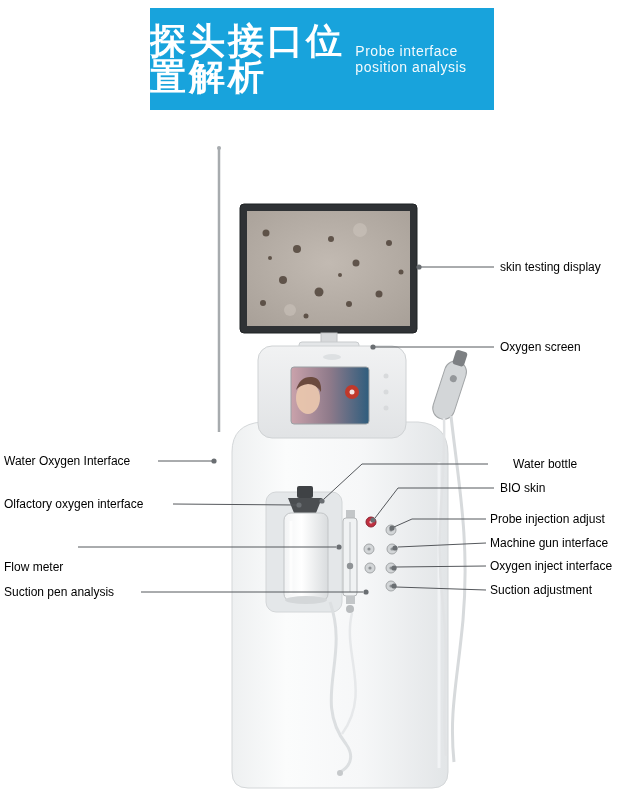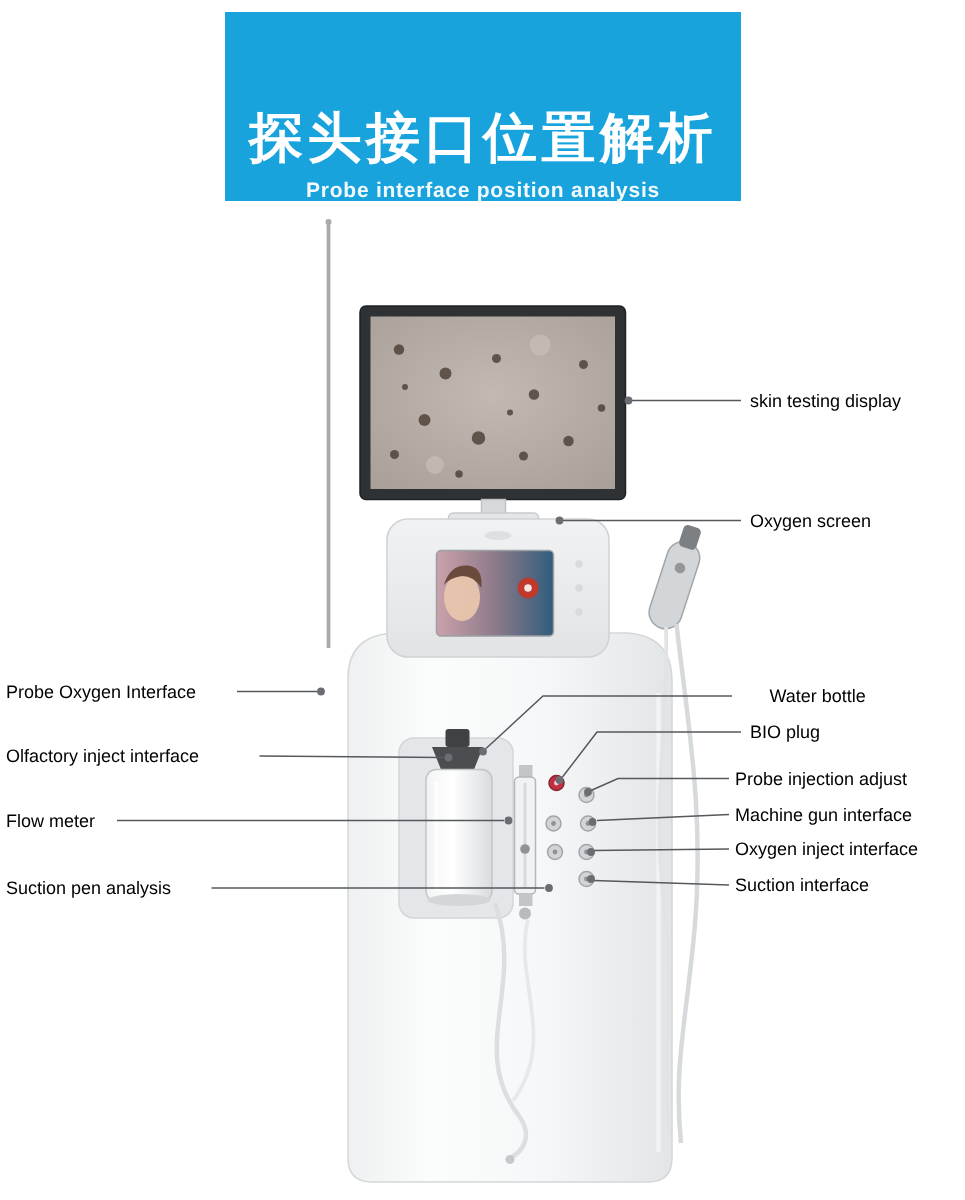--- a/index.html
+++ b/index.html
@@ -3,31 +3,31 @@
 <meta charset="utf-8">
 <style>
   * { margin:0; padding:0; box-sizing:border-box; }
   html,body { background:#ffffff; }
   body { font-family:"Liberation Sans", sans-serif; }
   .canvas {
     position:relative; width:643px; height:800px;
     background:#ffffff; overflow:hidden;
   }
   .banner {
-    position:absolute; left:150px; top:8px; width:344px; height:126px;
+    position:absolute; left:150px; top:8px; width:344px; height:102px;
     background:#18a3dc;
-    display:flex; flex-direction:column; align-items:center; justify-content:flex-end;
+    display:flex; align-items:center; justify-content:center;
     gap:7px;
   }
   .banner-title {
     color:#ffffff; font-size:36px; font-weight:bold; letter-spacing:3px;
     font-family:"DejaVu Sans", sans-serif; line-height:1;
   }
   .banner-sub {
-    color:rgba(255,255,255,0.95); font-size:14px; letter-spacing:0.5px;font-weight:bold;
+    color:rgba(255,255,255,0.95); font-size:14px; letter-spacing:0.5px;
   }
   .art { position:absolute; left:0; top:0; }
   .label {
     position:absolute; font-size:12px; color:#000000; white-space:nowrap;
     line-height:15px;
     text-align:center;
   }
 </style>
 </head>
 <body>
@@ -199,27 +199,27 @@
         <circle cx="322" cy="501" r="2.6"></circle>
           <circle cx="373" cy="520" r="2.6"></circle>
         <circle cx="392" cy="528" r="2.6"></circle>
           <circle cx="395" cy="548" r="2.6"></circle>
         <circle cx="394" cy="568" r="2.6"></circle>
           <circle cx="394" cy="586" r="2.6"></circle>
       </g>
     </g>
   </svg>
 
-  <div class="label" style="left:4px; top:454px">Probe Oxygen Interface</div>
-  <div class="label" style="left:4px; top:497px">Olfactory inject interface</div>
-  <div class="label" style="left:4px; top:540px">Flow meter</div>
+  <div class="label" style="left:4px; top:454px">Water Oxygen Interface</div>
+  <div class="label" style="left:4px; top:497px">Olfactory oxygen interface</div>
+  <div class="label" style="left:4px; top:560px">Flow meter</div>
   <div class="label" style="left:4px; top:585px">Suction pen analysis</div>
 
   <div class="label" style="left:500px; top:260px">skin testing display</div>
   <div class="label" style="left:500px; top:340px">Oxygen screen</div>
   <div class="label" style="left:513px; top:457px">Water bottle</div>
-  <div class="label" style="left:500px; top:481px">BIO plug</div>
+  <div class="label" style="left:500px; top:481px">BIO skin</div>
   <div class="label" style="left:490px; top:512px">Probe injection  adjust</div>
   <div class="label" style="left:490px; top:536px">Machine gun interface</div>
   <div class="label" style="left:490px; top:559px">Oxygen inject interface</div>
-  <div class="label" style="left:490px; top:583px">Suction interface</div>
+  <div class="label" style="left:490px; top:583px">Suction adjustment</div>
 
 </div>
 
 </body></html>

